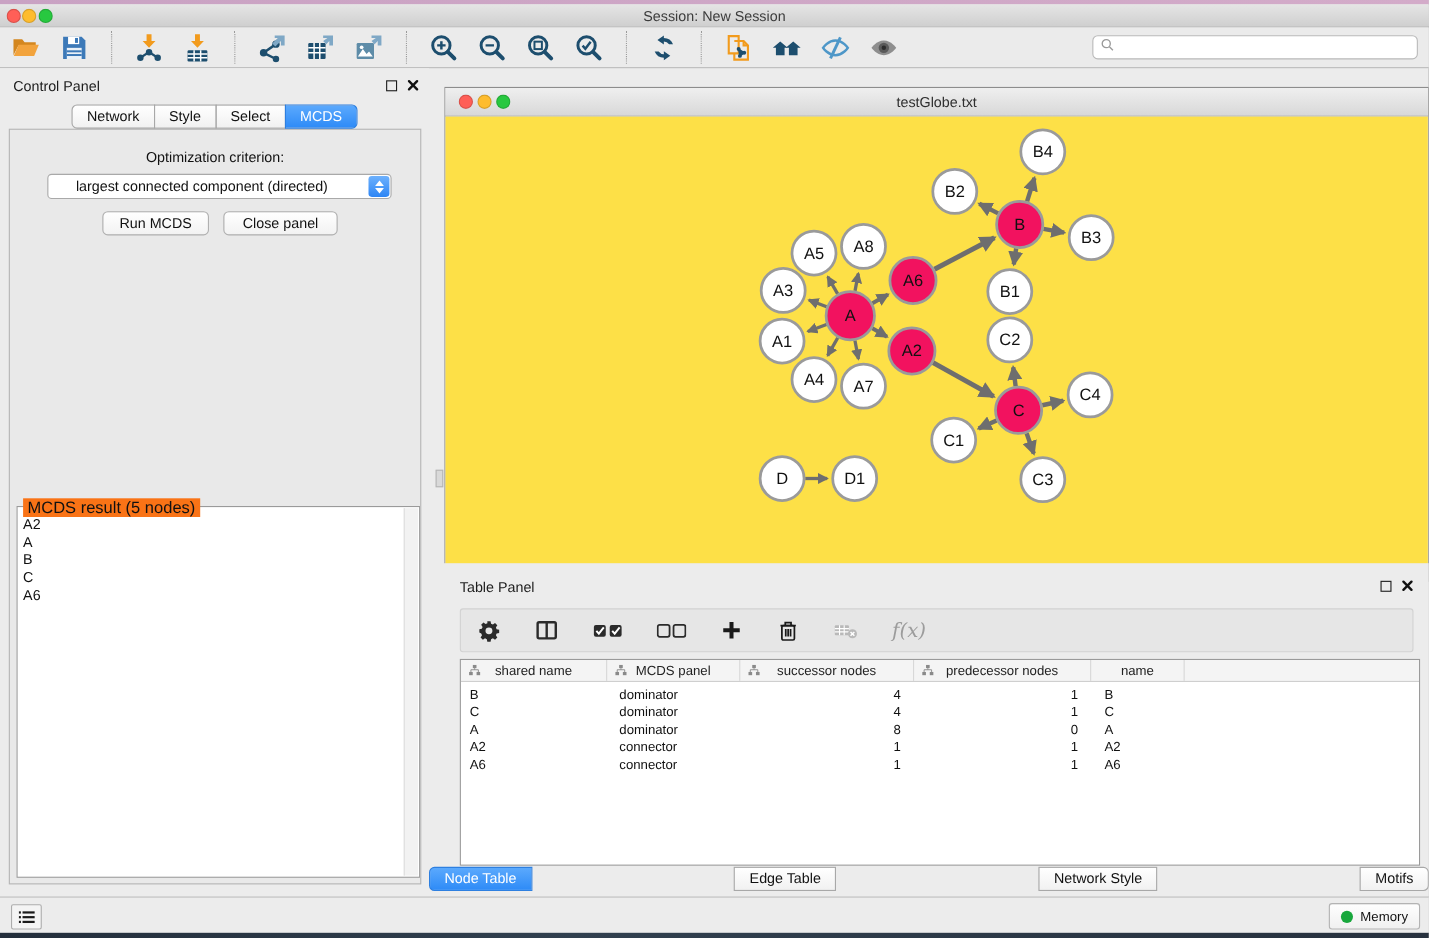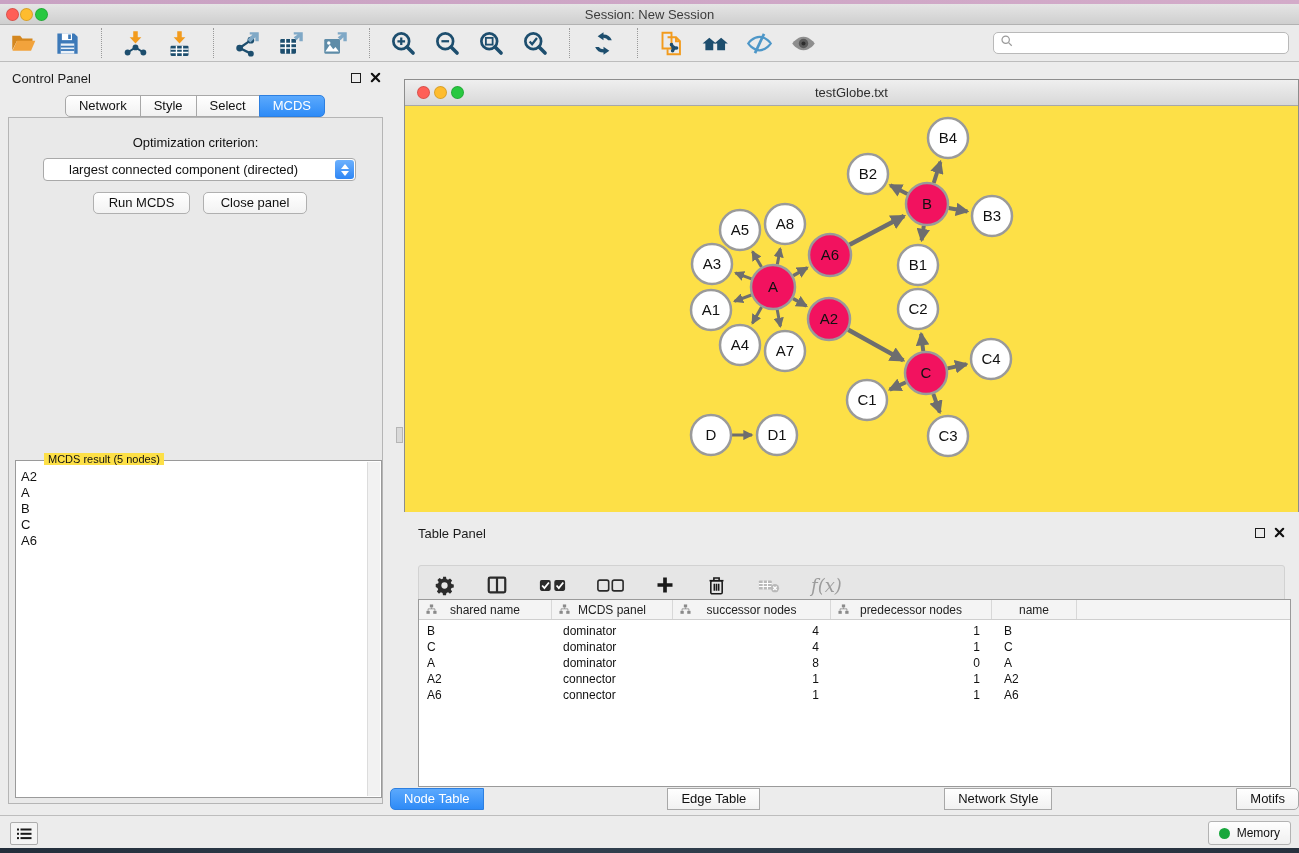--- a/index.html
+++ b/index.html
@@ -55,21 +55,21 @@
   .stepper { width:19px; height:19px; border-radius:3px; background:linear-gradient(#6db1fd,#2e86f5);
     display:flex; flex-direction:column; align-items:center; justify-content:center; gap:2px; }
   .stepper .up { width:0; height:0; border-left:4px solid transparent; border-right:4px solid transparent; border-bottom:5px solid #fff; }
   .stepper .dn { width:0; height:0; border-left:4px solid transparent; border-right:4px solid transparent; border-top:5px solid #fff; }
   .cp-btn { position:absolute; top:74px; height:22px; border:1px solid #b0b0b0; border-radius:5px;
     background:linear-gradient(#ffffff,#f2f2f2); font-size:13px; text-align:center; line-height:20px; cursor:default; }
   #run-btn { left:84px; width:97px; }
   #closepanel-btn { left:194px; width:104px; }
   #result-box { position:absolute; left:6px; top:342px; width:367px; height:338px;
     border:1px solid #9a9a9a; background:#fff; }
-  #result-legend { position:absolute; top:-8px; left:5px; background:#fde047; padding:0 4px; font-size:11px;margin-left:23px; }
+  #result-legend { position:absolute; top:-8px; left:5px; background:#f97316; padding:0 4px; font-size:15px; }
   #mcds-list { position:absolute; left:2px; top:8px; right:16px; bottom:2px; overflow:hidden; }
   .mcds-item { font-size:13px; line-height:16px; padding-left:3px; }
   #result-scroll { position:absolute; top:1px; right:1px; bottom:1px; width:13px; background:#f2f2f2; border-left:1px solid #dcdcdc; }
   
   #v-divider-handle { position:absolute; left:396px; top:427px; width:7px; height:16px; background:#d9d9d9; border:1px solid #b5b5b5; }
   #h-divider-handle { position:absolute; left:844px; top:512px; width:9px; height:7px; background:#d0d0d0; border:1px solid #bbb; }
   
   #net-window { position:absolute; left:404px; top:79px; width:895px; height:450px;
     border:1px solid #8d8d8d; background:#fff; }
   #nw-titlebar { position:relative; height:26px; background:linear-gradient(#efefef,#d8d8d8); border-bottom:1px solid #a8a8a8; }
@@ -78,21 +78,21 @@
   #nw-title { text-align:center; line-height:26px; font-size:13px; color:#2e2e2e; }
   #nw-canvas { position:absolute; left:0; top:26px; right:0; bottom:0; background:#fde047; overflow:hidden; }
   #graph-svg { display:block; }
   #nw-grip { position:absolute; right:1px; bottom:1px; width:13px; height:13px;
     background:repeating-linear-gradient(135deg, transparent 0 3px, #9a9a9a 3px 4px); opacity:.8; }
   
   #table-panel { position:absolute; left:390px; top:512px; width:909px; height:303px; background:#ececec; }
   #tp-header { position:relative; height:38px; }
   #tp-header .panel-title { position:absolute; left:28px; top:14px; }
   #tp-header .win-btns { position:absolute; right:14px; top:15px; }
-  #tp-toolbar { position:absolute; left:28px; top:53px; width:867px; height:40px; background:#e6e6e6;
+  #tp-toolbar { position:absolute; left:28px; top:41px; width:867px; height:40px; background:#e6e6e6;
     border:1px solid #d2d2d2; border-radius:3px; display:flex; align-items:center; gap:31px; padding:0 15px; }
   .tpt-icon svg { display:block; }
   .fx-text { font-family:"DejaVu Serif", serif; font-style:italic; font-size:18px; color:#9c9c9c; }
   #data-table { position:absolute; left:28px; top:87px; width:873px; height:188px; background:#fff;
     border:1px solid #9a9a9a; overflow:hidden; }
   #table-head { display:flex; height:20px; background:#f4f4f4; border-bottom:1px solid #cfcfcf; }
   .th { position:relative; display:flex; align-items:center; justify-content:center;
     border-right:1px solid #d8d8d8; font-size:12px; color:#222; }
   .th .tree-ic { position:absolute; left:7px; top:4px; }
   .col0{width:133px} .col1{width:121px} .col2{width:158px} .col3{width:161px} .col4{width:85px}

